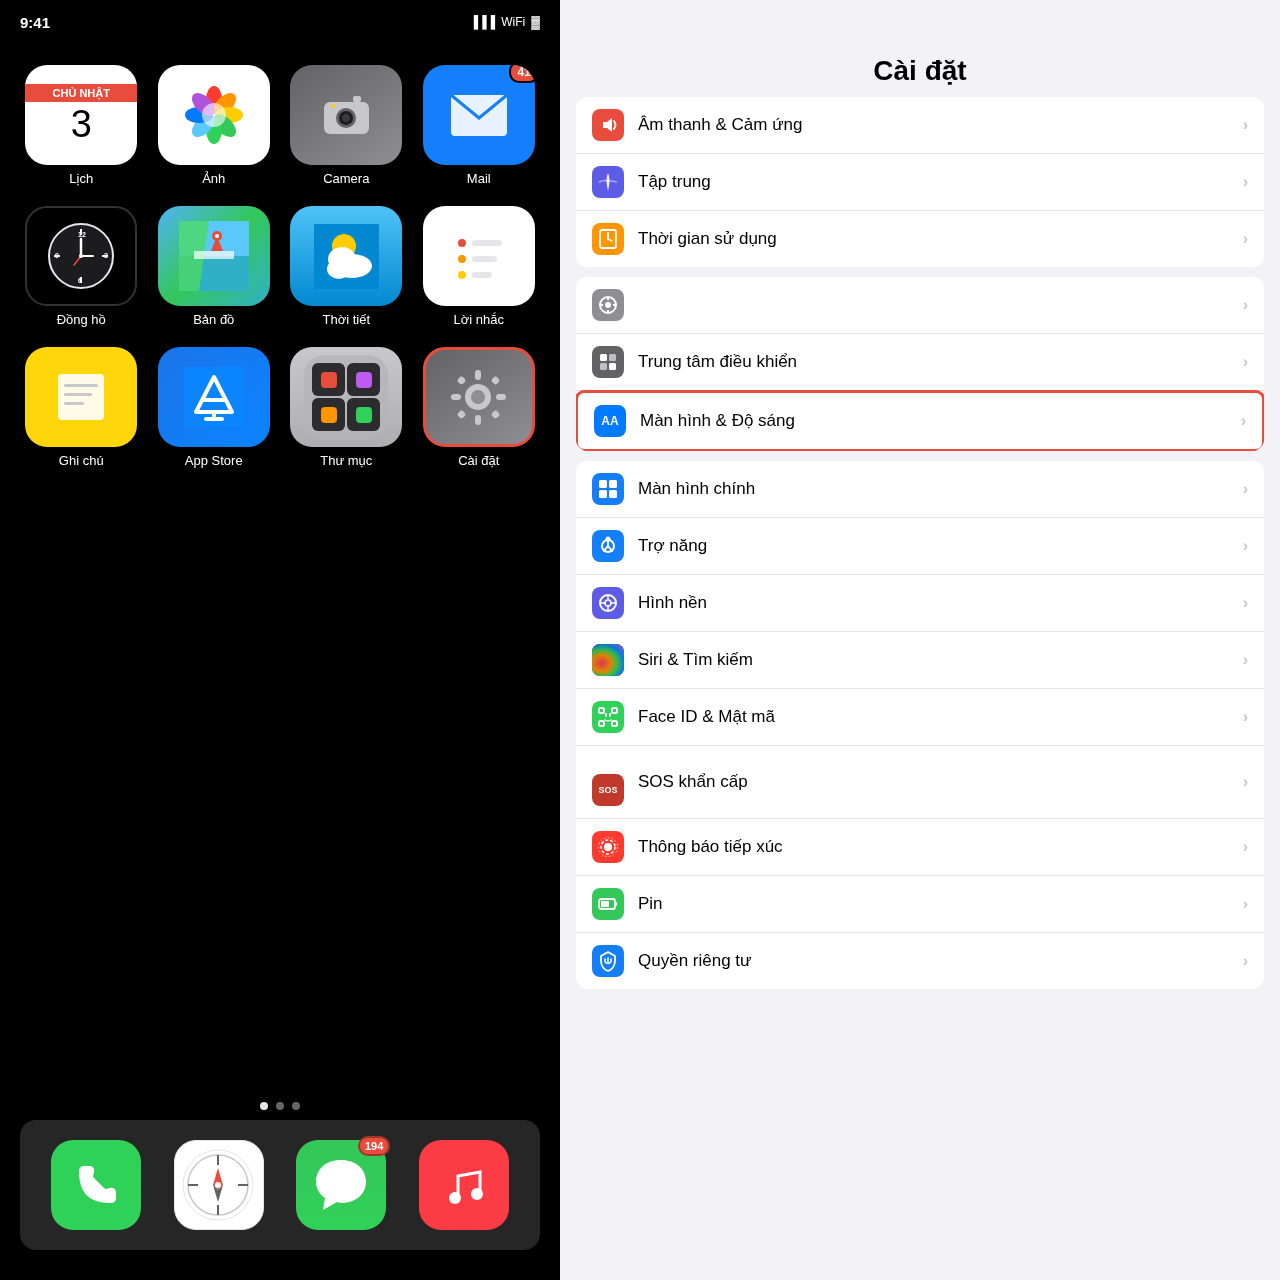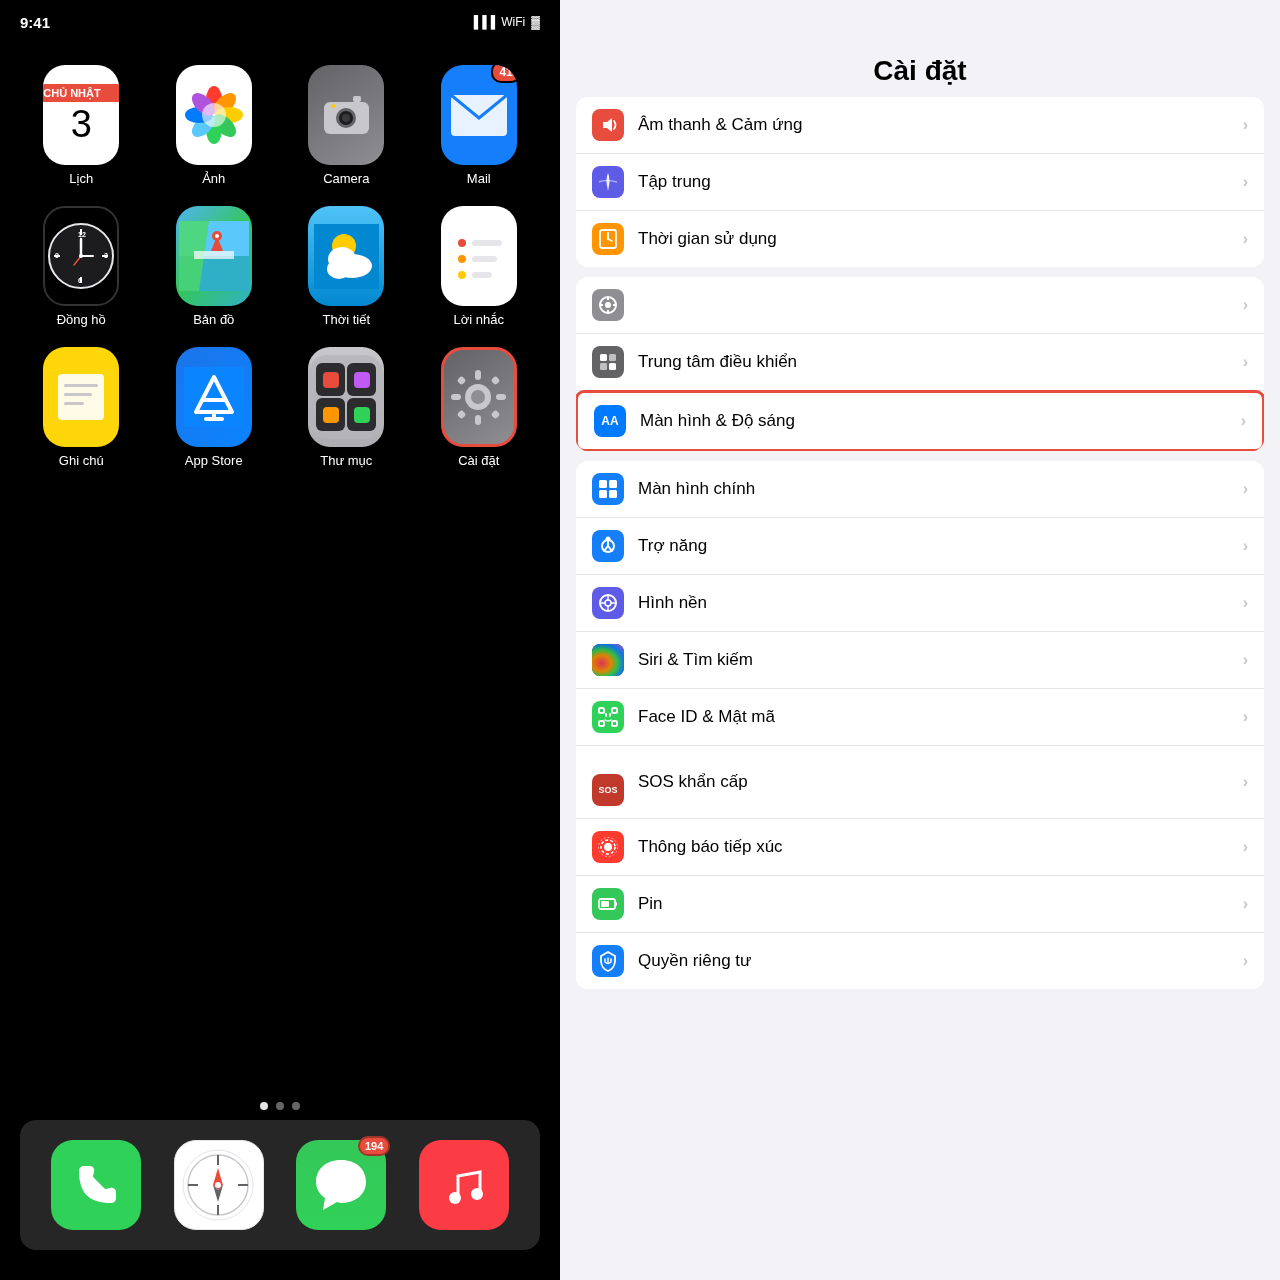--- a/index.html
+++ b/index.html
@@ -73,21 +73,21 @@
 
     .app-item {
       display: flex;
       flex-direction: column;
       align-items: center;
       gap: 6px;
       cursor: pointer;
     }
 
     .app-icon {
-      width: 76px;
+      width: 112px;
       height: 100px;
       border-radius: 22px;
       display: flex;
       align-items: center;
       justify-content: center;
       position: relative;
       overflow: hidden;
     }
 
     .app-label {
@@ -98,21 +98,21 @@
     }
 
     
     .icon-calendar {
       background: #fff;
       flex-direction: column;
     }
     .icon-calendar .cal-header {
       background: #e74c3c;
       width: 100%;
-      text-align: left;
+      text-align: center;
       color: #fff;
       font-size: 11px;
       font-weight: 600;
       padding: 3px 0;
       text-transform: uppercase;
     }
     .icon-calendar .cal-day {
       font-size: 38px;
       font-weight: 300;
       color: #000;

